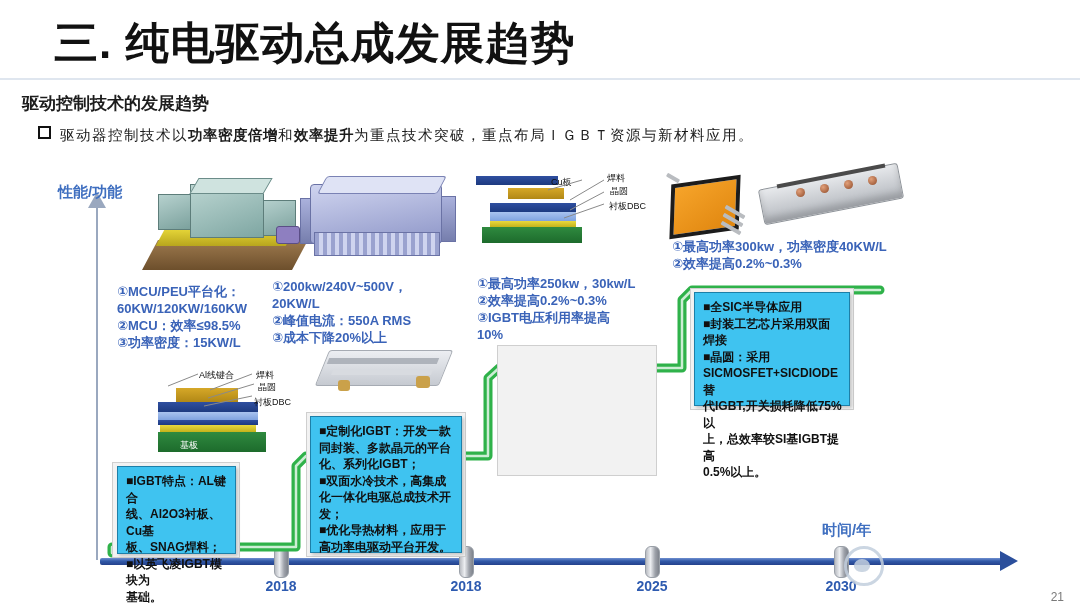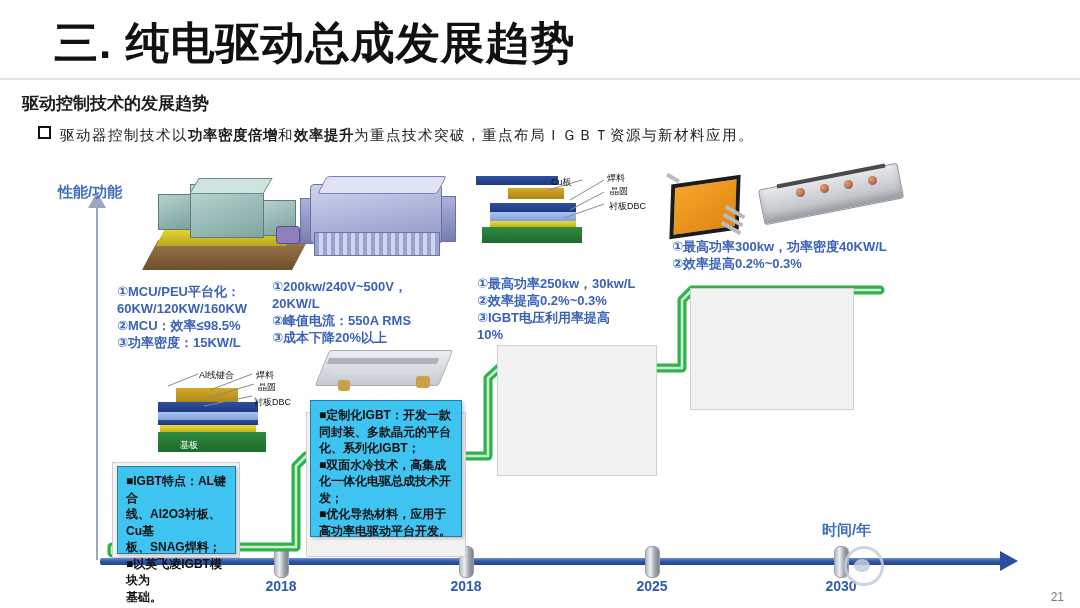--- a/index.html
+++ b/index.html
@@ -297,29 +297,36 @@
 ②效率提高0.2%~0.3%</div>
 
   <div class="cbox-outer" style="left:112px;top:462px;width:128px;height:96px;"></div>
   <div class="cbox" style="left:117px;top:466px;width:119px;height:88px;">■IGBT特点：AL键合
 线、Al2O3衬板、Cu基
 板、SNAG焊料；
 ■以英飞凌IGBT模块为
 基础。</div>
 
   <div class="cbox-outer" style="left:306px;top:412px;width:160px;height:145px;"></div>
-  <div class="cbox" style="left:310px;top:400px;width:152px;height:137px;">■定制化IGBT：开发一款
+  <div class="cbox" style="left:310px;top:416px;width:152px;height:137px;">■定制化IGBT：开发一款
 同封装、多款晶元的平台
 化、系列化IGBT；
 ■双面水冷技术，高集成
 化一体化电驱总成技术开
 发；
 ■优化导热材料，应用于
 高功率电驱动平台开发。</div>
 
   <div class="cbox-outer" style="left:497px;top:345px;width:160px;height:131px;"></div>
 
   <div class="cbox-outer" style="left:690px;top:288px;width:164px;height:122px;"></div>
+  <div class="cbox" style="left:694px;top:292px;width:156px;height:114px;">■全SIC半导体应用
+■封装工艺芯片采用双面焊接
+■晶圆：采用
+SICMOSFET+SICDIODE替
+代IGBT,开关损耗降低75%以
+上，总效率较SI基IGBT提高
+0.5%以上。</div>
 
   <div class="wm-circle"></div>
   <div class="pageno">21</div>
 
 </div>
 
 </body></html>

